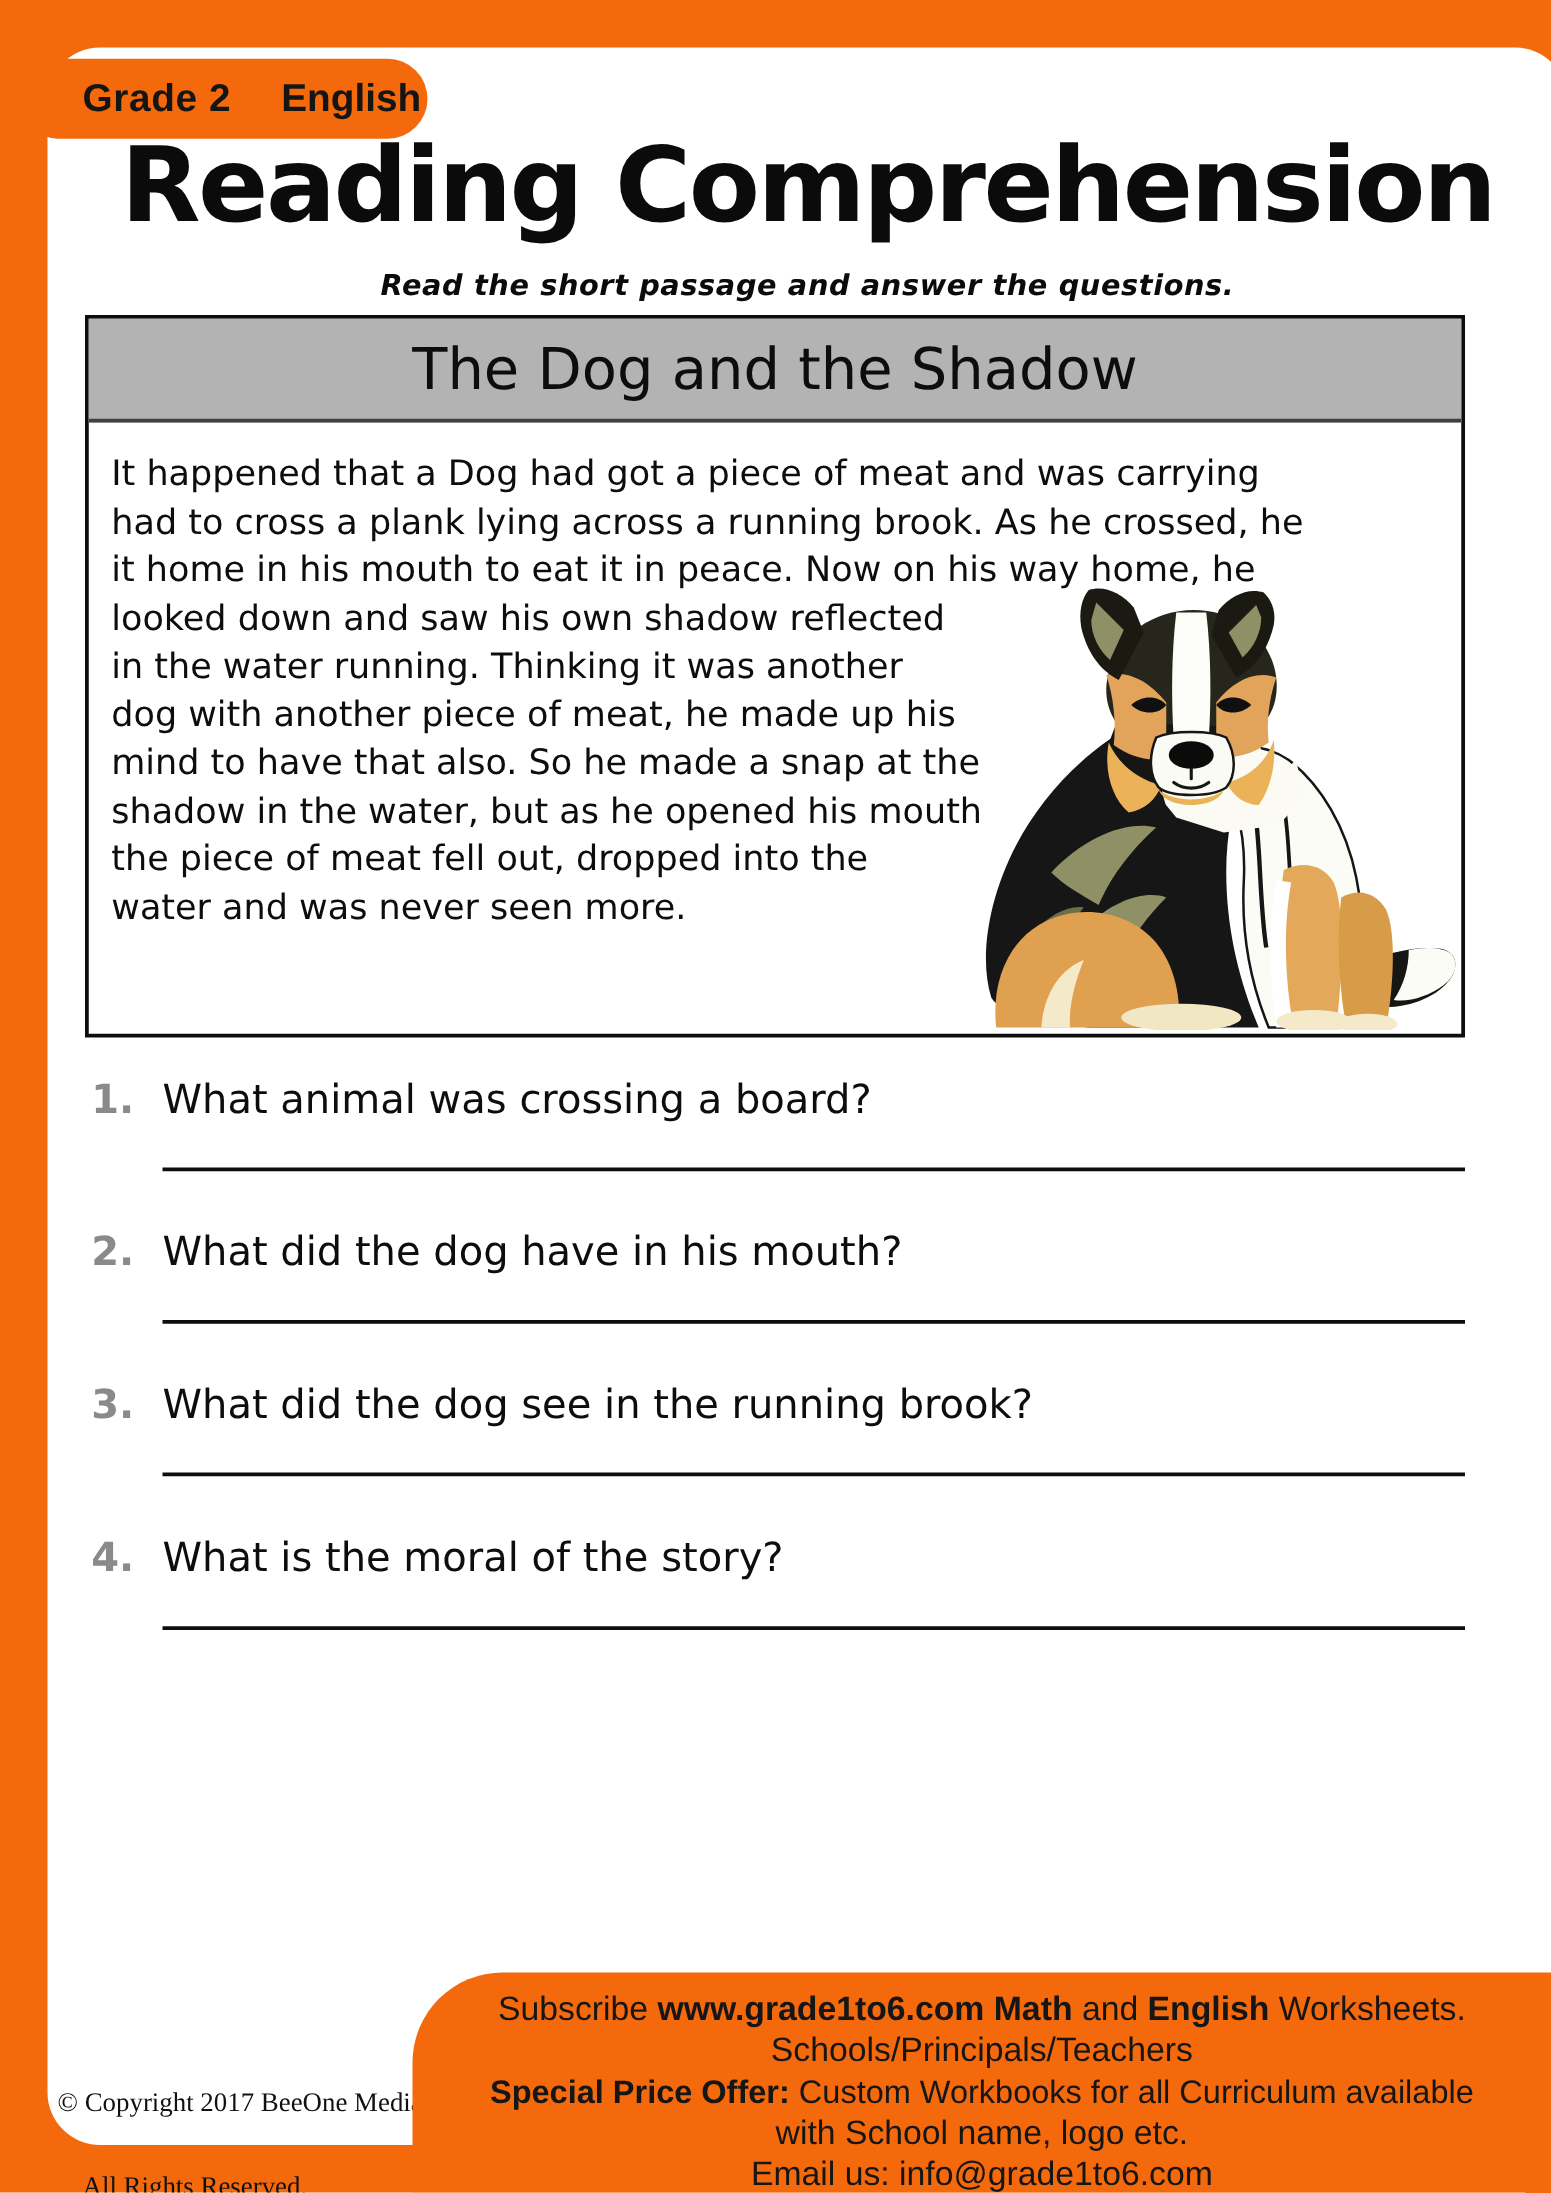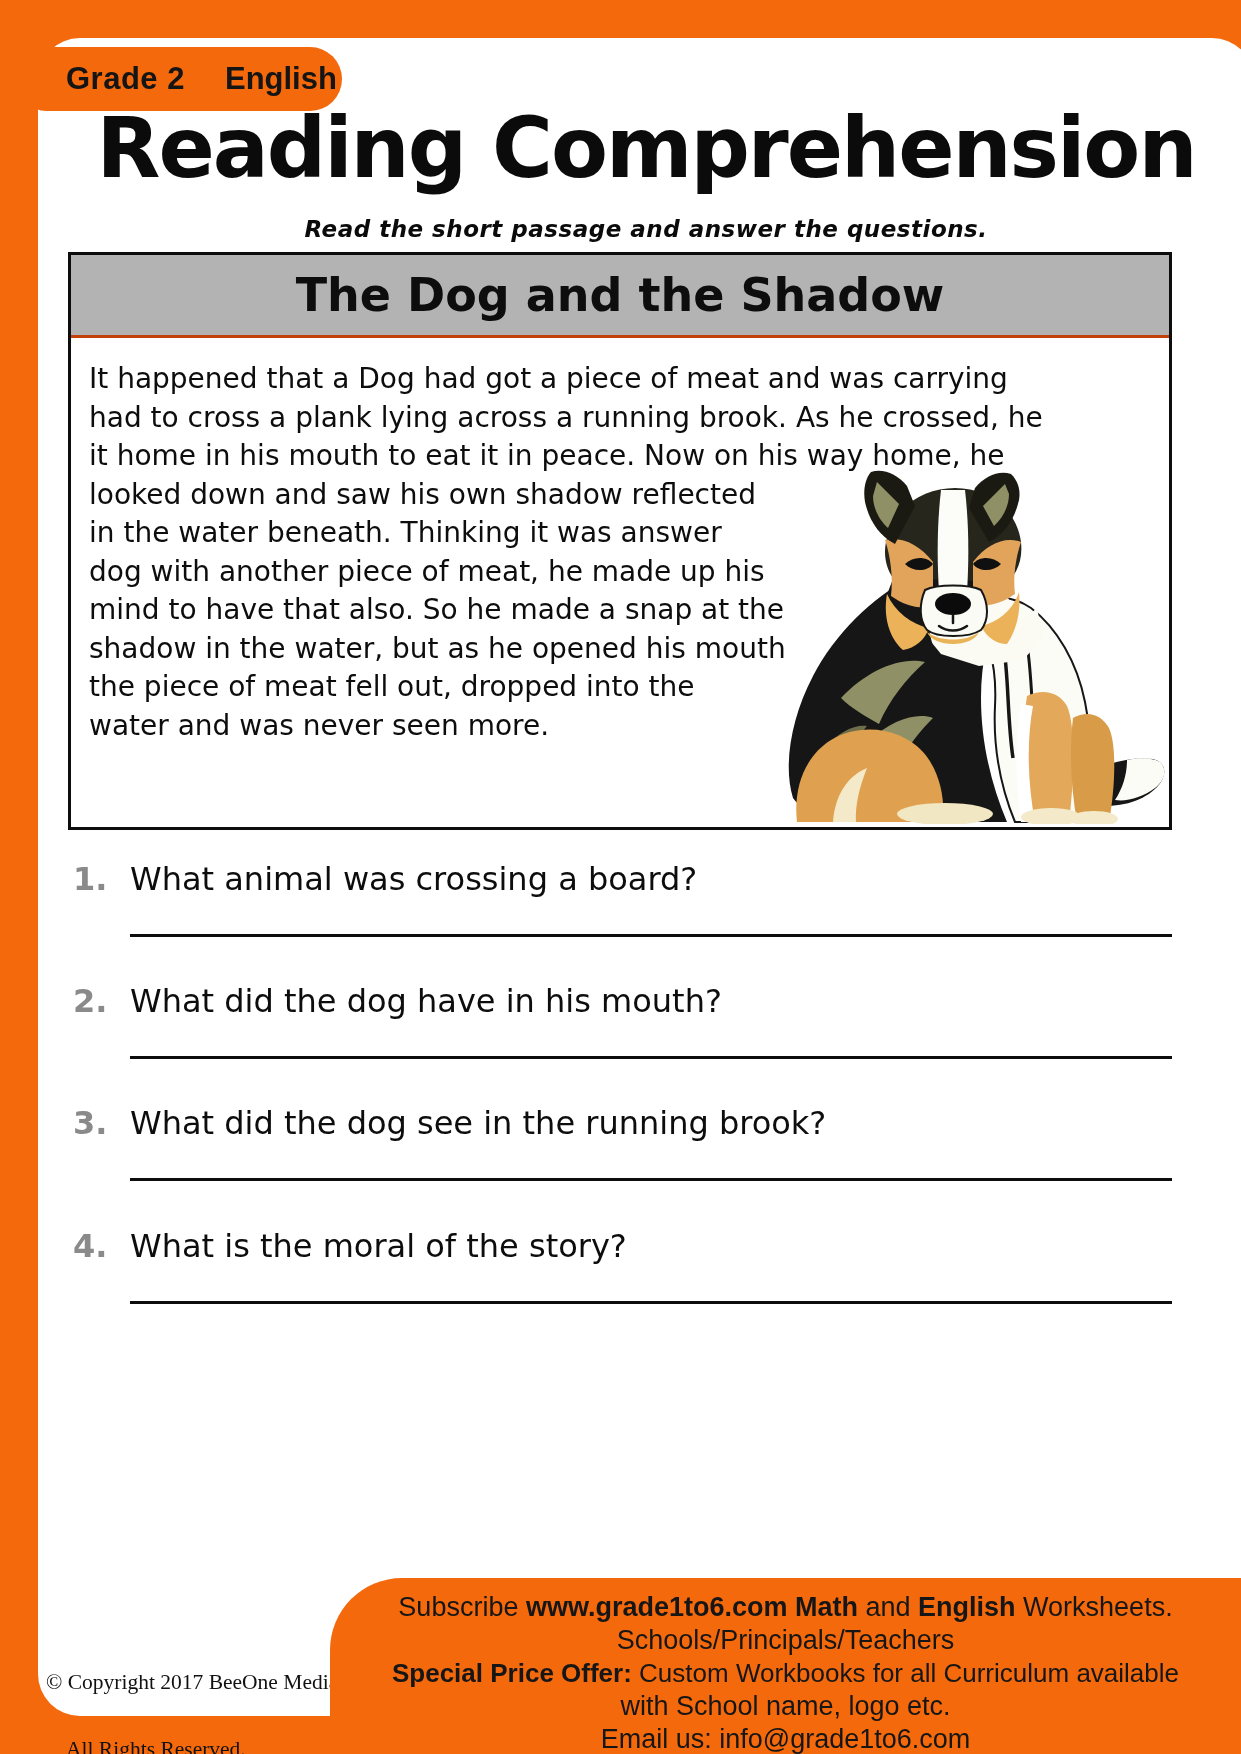--- a/index.html
+++ b/index.html
@@ -29,23 +29,23 @@
   .subtitle{
     position:absolute;top:178px;left:0;right:0;text-align:center;
     font-size:23px;font-weight:700;font-style:italic;letter-spacing:.5px;color:#0b0b0b;
   }
   
   .passage-box{
     position:absolute;left:30px;top:214px;width:1104px;height:578px;
     border:3px solid #0d0d0d;box-sizing:border-box;background:#fff;
   }
   .passage-header{
-    height:80px;background:var(--header-gray,#B3B3B3);border-bottom:3px solid #c2410c;
+    height:80px;background:var(--header-gray,#B3B3B3);border-bottom:3px solid #404040;
     display:flex;align-items:center;justify-content:center;
-    font-size:46px;font-weight:700;color:#0d0d0d;
+    font-size:46px;font-weight:400;color:#0d0d0d;
   }
   .passage-text{padding:22px 0 0 18px;position:relative;z-index:2;}
   .passage-text .pline{
     font-size:28px;line-height:38.5px;white-space:nowrap;color:#0d0d0d;
   }
   .dog-art{position:absolute;right:2px;bottom:3px;width:392px;height:358px;z-index:1;}
   
   .question{position:absolute;left:35px;width:1100px;}
   .q-row{display:flex;align-items:baseline;}
   .q-num{
@@ -81,21 +81,21 @@
   <div class="title">Reading Comprehension</div>
   <div class="subtitle">Read the short passage and answer the questions.</div>
 
   <div class="passage-box">
     <div class="passage-header">The Dog and the Shadow</div>
     <div class="passage-text">
       <div class="pline">It happened that a Dog had got a piece of meat and was carrying</div>
       <div class="pline">had to cross a plank lying across a running brook. As he crossed, he</div>
       <div class="pline">it home in his mouth to eat it in peace. Now on his way home, he</div>
       <div class="pline">looked down and saw his own shadow reflected</div>
-      <div class="pline">in the water beneath. Thinking it was answer</div>
+      <div class="pline">in the water running. Thinking it was another</div>
       <div class="pline">dog with another piece of meat, he made up his</div>
       <div class="pline">mind to have that also. So he made a snap at the</div>
       <div class="pline">shadow in the water, but as he opened his mouth</div>
       <div class="pline">the piece of meat fell out, dropped into the</div>
       <div class="pline">water and was never seen more.</div>
     </div>
 
     <svg class="dog-art" viewBox="0 0 392 358" xmlns="http://www.w3.org/2000/svg" aria-hidden="true">
 
       <path d="M295,318 C320,300 350,290 378,293 C390,296 392,306 386,316 C374,334 344,344 316,338 C304,335 296,328 295,318 Z" fill="#161616"></path>

